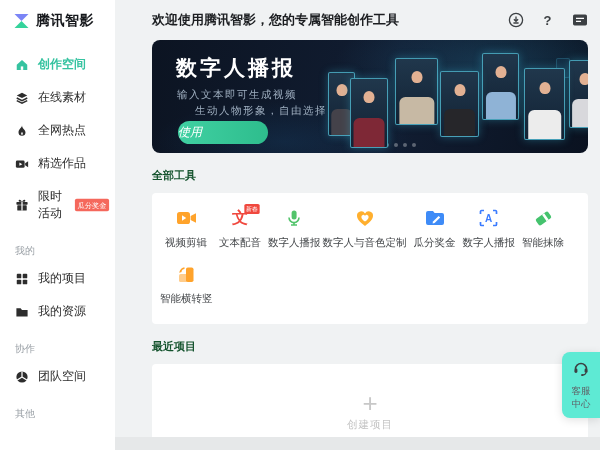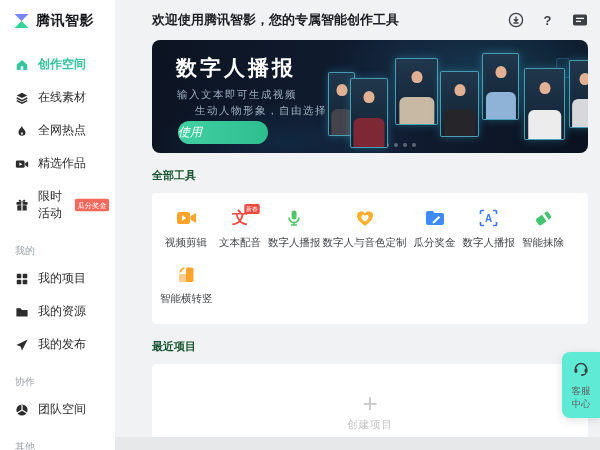--- a/index.html
+++ b/index.html
@@ -142,26 +142,20 @@
           <rect x="8.8" y="8.8" width="5.2" height="5.2" rx="1" fill="#2d2d2d"></rect>
         </svg>
       <span>我的项目</span>
     </div>
     <div class="nav-item">
       <svg width="14" height="14" viewBox="0 0 16 16">
           <path d="M1.6 3.6 h4.8 l1.6 2 h6.4 v7.4 h-12.8 Z" fill="#2d2d2d"></path>
         </svg>
       <span>我的资源</span>
     </div>
-    <div class="nav-item">
-      <svg width="14" height="14" viewBox="0 0 16 16">
-          <path d="M14.5 1.8 1.6 8 6.4 9.6 8 14.4 Z" fill="#2d2d2d"></path>
-        </svg>
-      <span>我的发布</span>
-    </div>
 
     <div class="group-label">协作</div>
     <div class="nav-item">
       <svg width="14" height="14" viewBox="0 0 16 16">
           <circle cx="8" cy="8" r="6.4" fill="#2d2d2d"></circle>
           <path d="M8 8 V1.6 M8 8 L2.5 11.4 M8 8 L13.5 11.4" stroke="#fff" stroke-width="1.4" fill="none"></path>
         </svg>
       <span>团队空间</span>
     </div>
 

